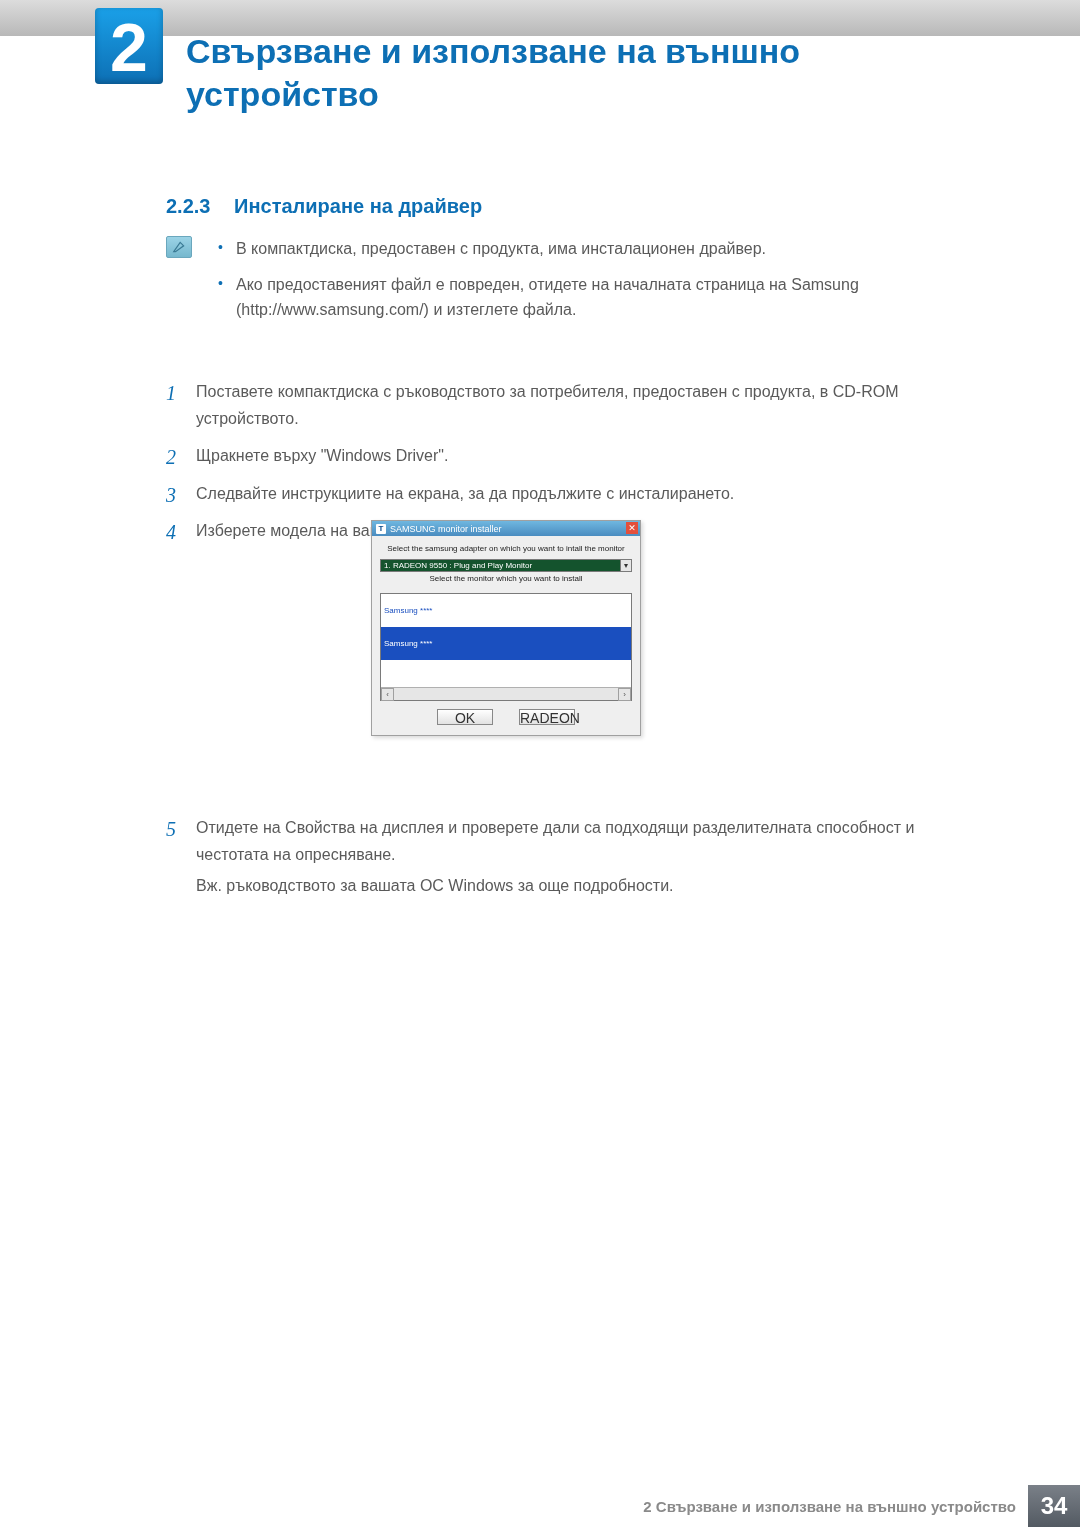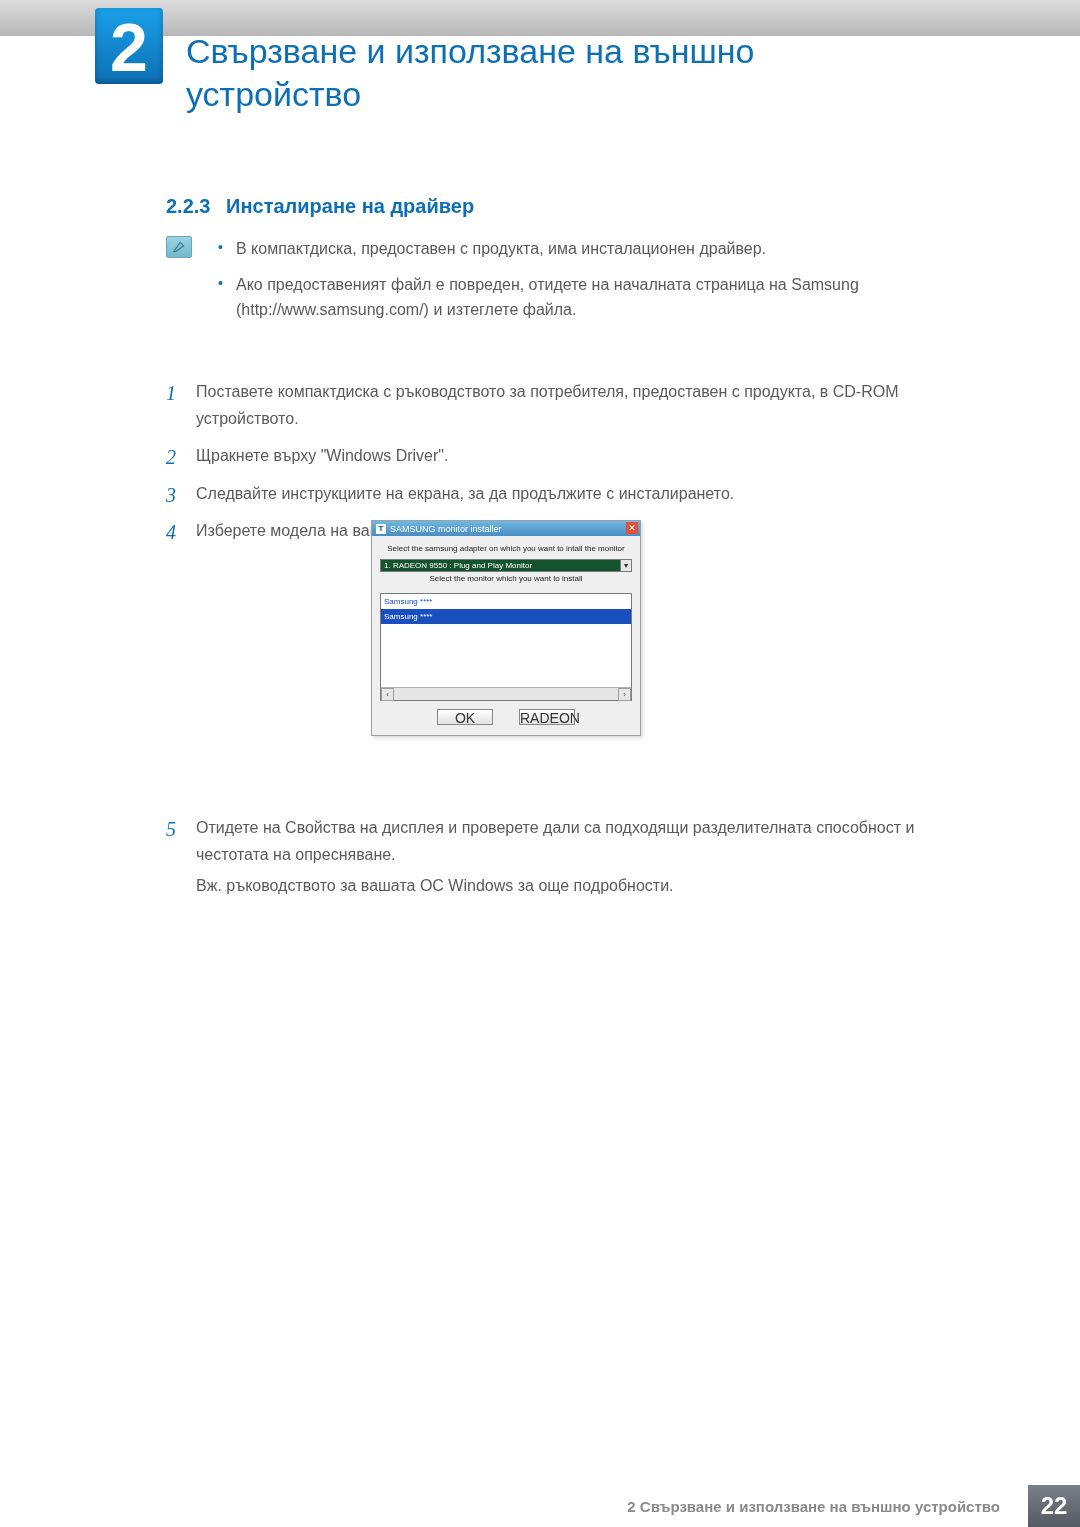--- a/index.html
+++ b/index.html
@@ -28,32 +28,32 @@
     line-height: 78px;
     text-align: center;
     font-weight: bold;
     box-shadow: inset 0 -2px 6px rgba(0,0,0,0.25);
   }
   .chapter-title {
     position: absolute;
     left: 186px; top: 30px;
     color: #0d6fb4;
     font-size: 34px;
-    font-weight: 400;
+    font-weight: 700;
     line-height: 1.25;
     width: 720px;
   }
   .section-heading {
     position: absolute;
     left: 166px; top: 195px;
     color: #0d6fb4;
     font-size: 20px;
     font-weight: 600;
   }
-  .section-heading .secnum { margin-right: 10px; }
+  .section-heading .secnum { margin-right: 18px; }
 
   .notebox {
     position: absolute;
     left: 166px; top: 236px;
     width: 760px;
   }
   .note-icon {
     position: absolute;
     left: 0; top: 0;
     width: 26px; height: 22px;
@@ -158,21 +158,21 @@
   }
   .monitor-list {
     margin-top: 10px;
     border: 1px solid #7a7a7a;
     background: #fff;
     height: 108px;
     font-size: 8px;
     position: relative;
   }
   .monitor-list .mitem {
-    padding: 3px 3px;
+    padding: 12px 3px;
     color: #1a4fbf;
   }
   .monitor-list .mitem.selected { background: #1a4fbf; color: #fff; }
   .monitor-list .hscroll {
     position: absolute; bottom: 0; left: 0; right: 0;
     height: 13px; background: #e6e6e6; border-top: 1px solid #b0b0b0;
     display: flex; justify-content: space-between;
   }
   .monitor-list .hscroll div {
     width: 13px; height: 13px; line-height: 11px; text-align: center;
@@ -201,21 +201,20 @@
   .step5 .lead { position: relative; padding-left: 30px; }
   .step5 .stepnum { top: -2px; }
   .step5 .tail { padding-left: 30px; margin-top: 4px; }
 
   .footer {
     position: absolute;
     bottom: 0; left: 0; right: 0;
     height: 42px;
     display: flex; align-items: stretch;
     justify-content: flex-end;
-    gap: 16px;
   }
   .footer-text {
     display: flex; align-items: center;
     padding-right: 12px;
     font-size: 15px;
     color: #8a8a8a;
     font-weight: 600;
   }
   .footer-page {
     width: 52px;
@@ -301,14 +300,14 @@
 <div class="step5">
   <div class="lead">
     <span class="stepnum">5</span>
     <span>Отидете на Свойства на дисплея и проверете дали са подходящи разделителната способност и честотата на опресняване.</span>
   </div>
   <div class="tail">Вж. ръководството за вашата ОС Windows за още подробности.</div>
 </div>
 
 <div class="footer">
   <div class="footer-text">2 Свързване и използване на външно устройство</div>
-  <div class="footer-page">22</div>
+  <div class="footer-page">34</div>
 </div>
 
 </body></html>

